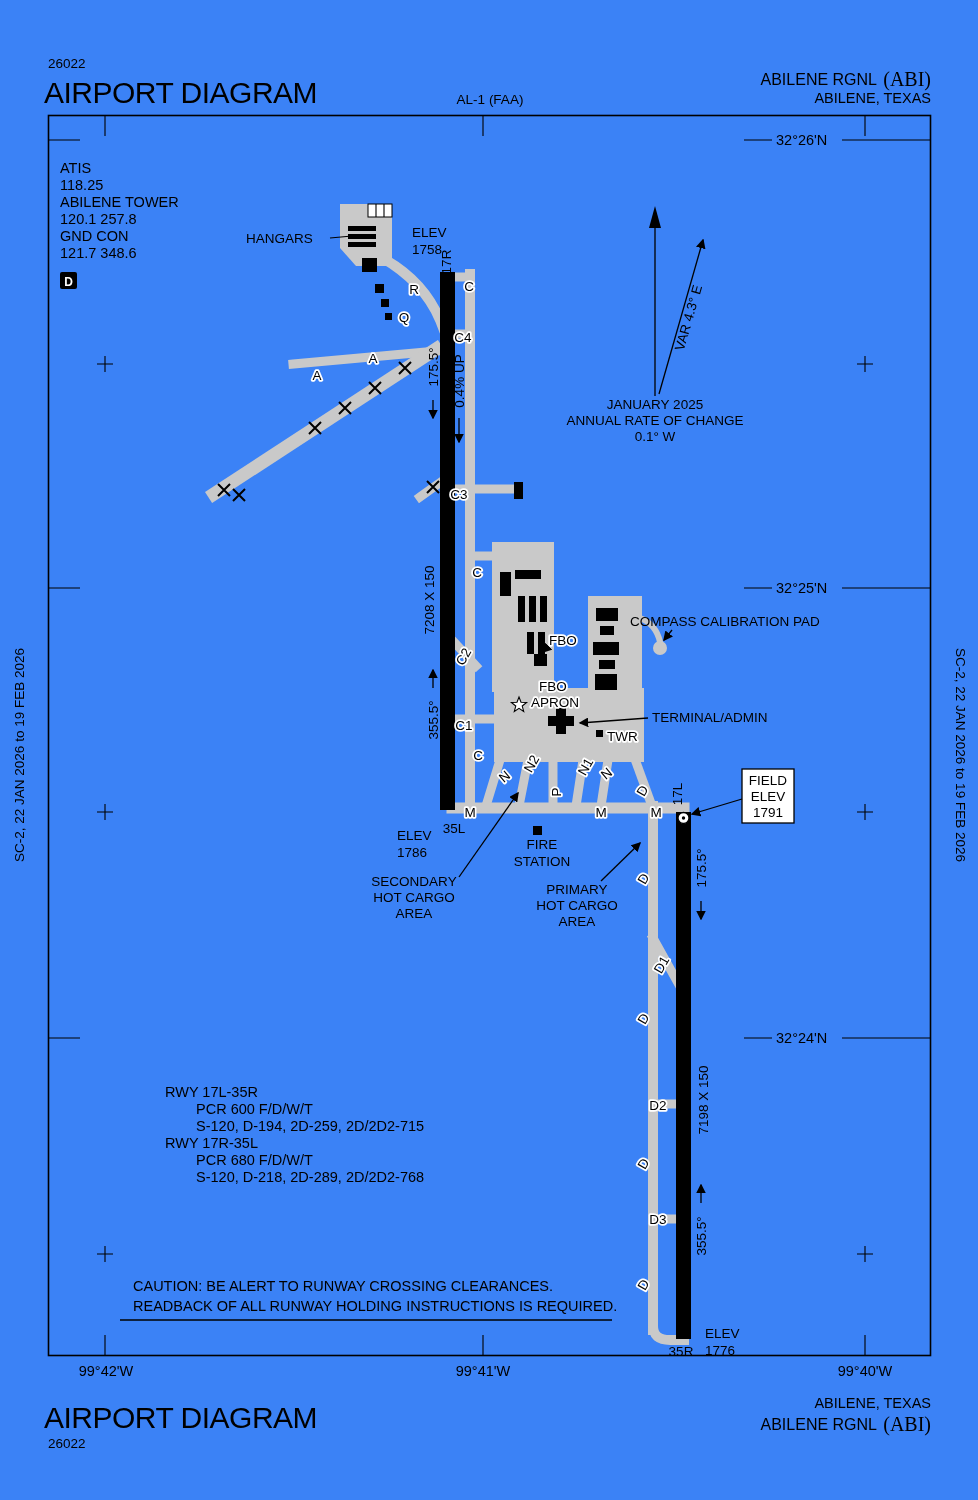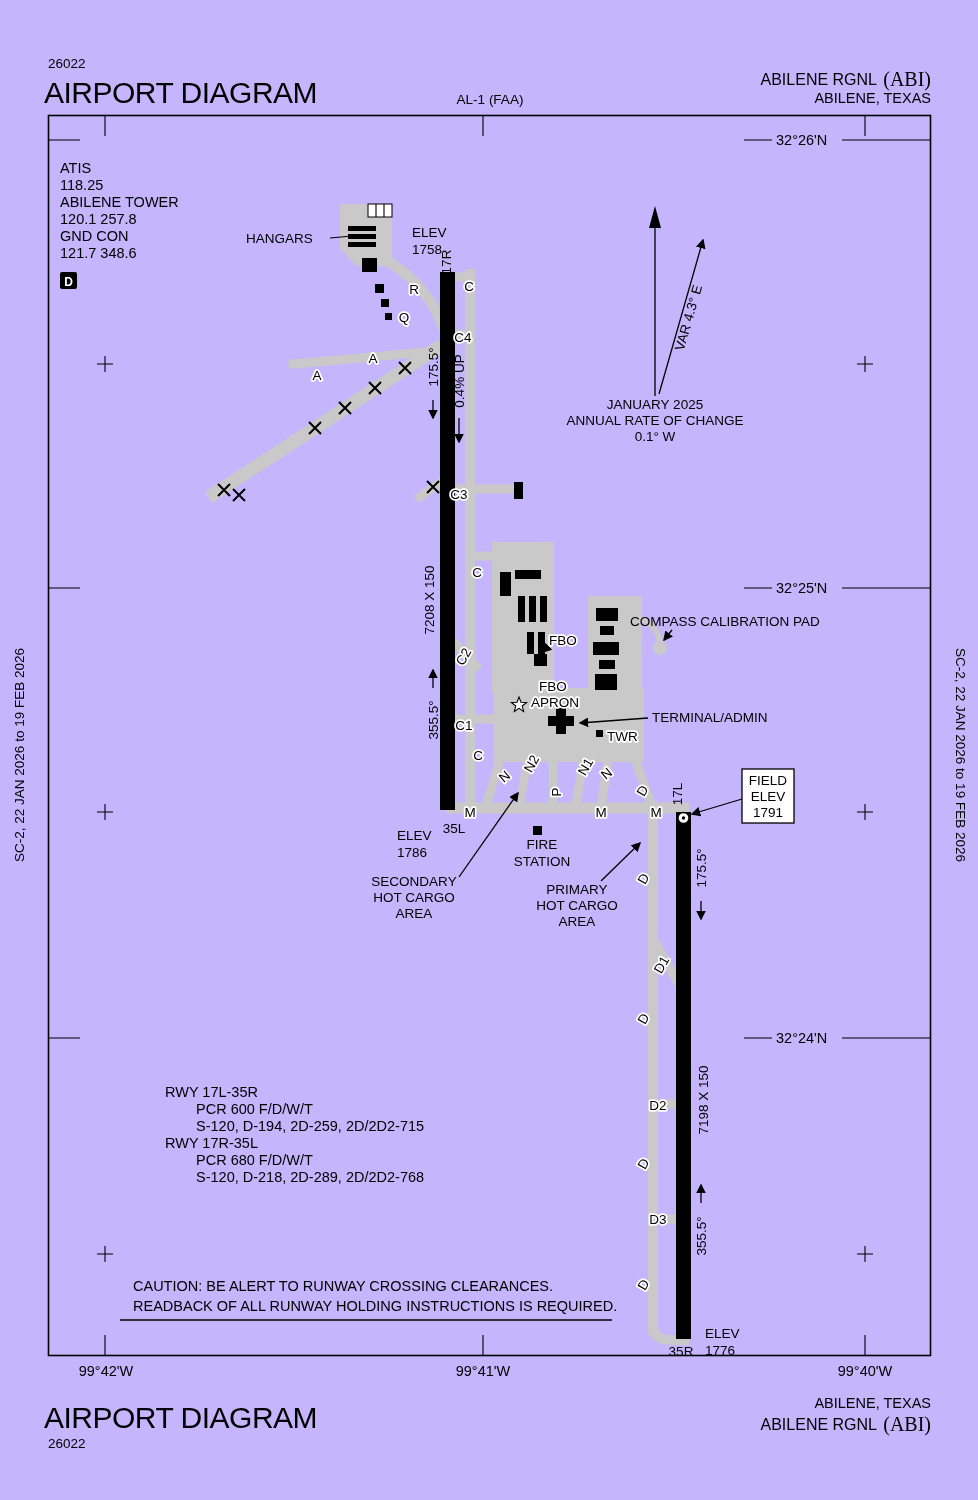--- a/index.html
+++ b/index.html
@@ -1,16 +1,16 @@
 <!DOCTYPE html>
 <html><head>
 <meta charset="utf-8">
 <style>
   html,body{margin:0;padding:0;background:#ffffff;}
-  .page{width:978px;height:1500px;background:#c4b5fd;position:relative;font-family:"Liberation Sans",sans-serif;overflow:hidden;}
+  .page{width:978px;height:1500px;background:#3b82f6;position:relative;font-family:"Liberation Sans",sans-serif;overflow:hidden;}
   svg text{fill:#000;font-family:"Liberation Sans",sans-serif;}
   .t{font-size:13.5px;}
   .t14{font-size:14.5px;}
   .t12{font-size:12px;}
   .title{font-size:30px;letter-spacing:-0.5px;}
   .serif{font-family:"Liberation Serif",serif;font-size:20px;}
   .name{font-size:16px;}
   .halo{paint-order:stroke;stroke:#fff;stroke-width:3.5px;stroke-linejoin:round;}
   .gry{stroke:#c9c9c9;fill:none;}
   .gryf{fill:#c9c9c9;}

